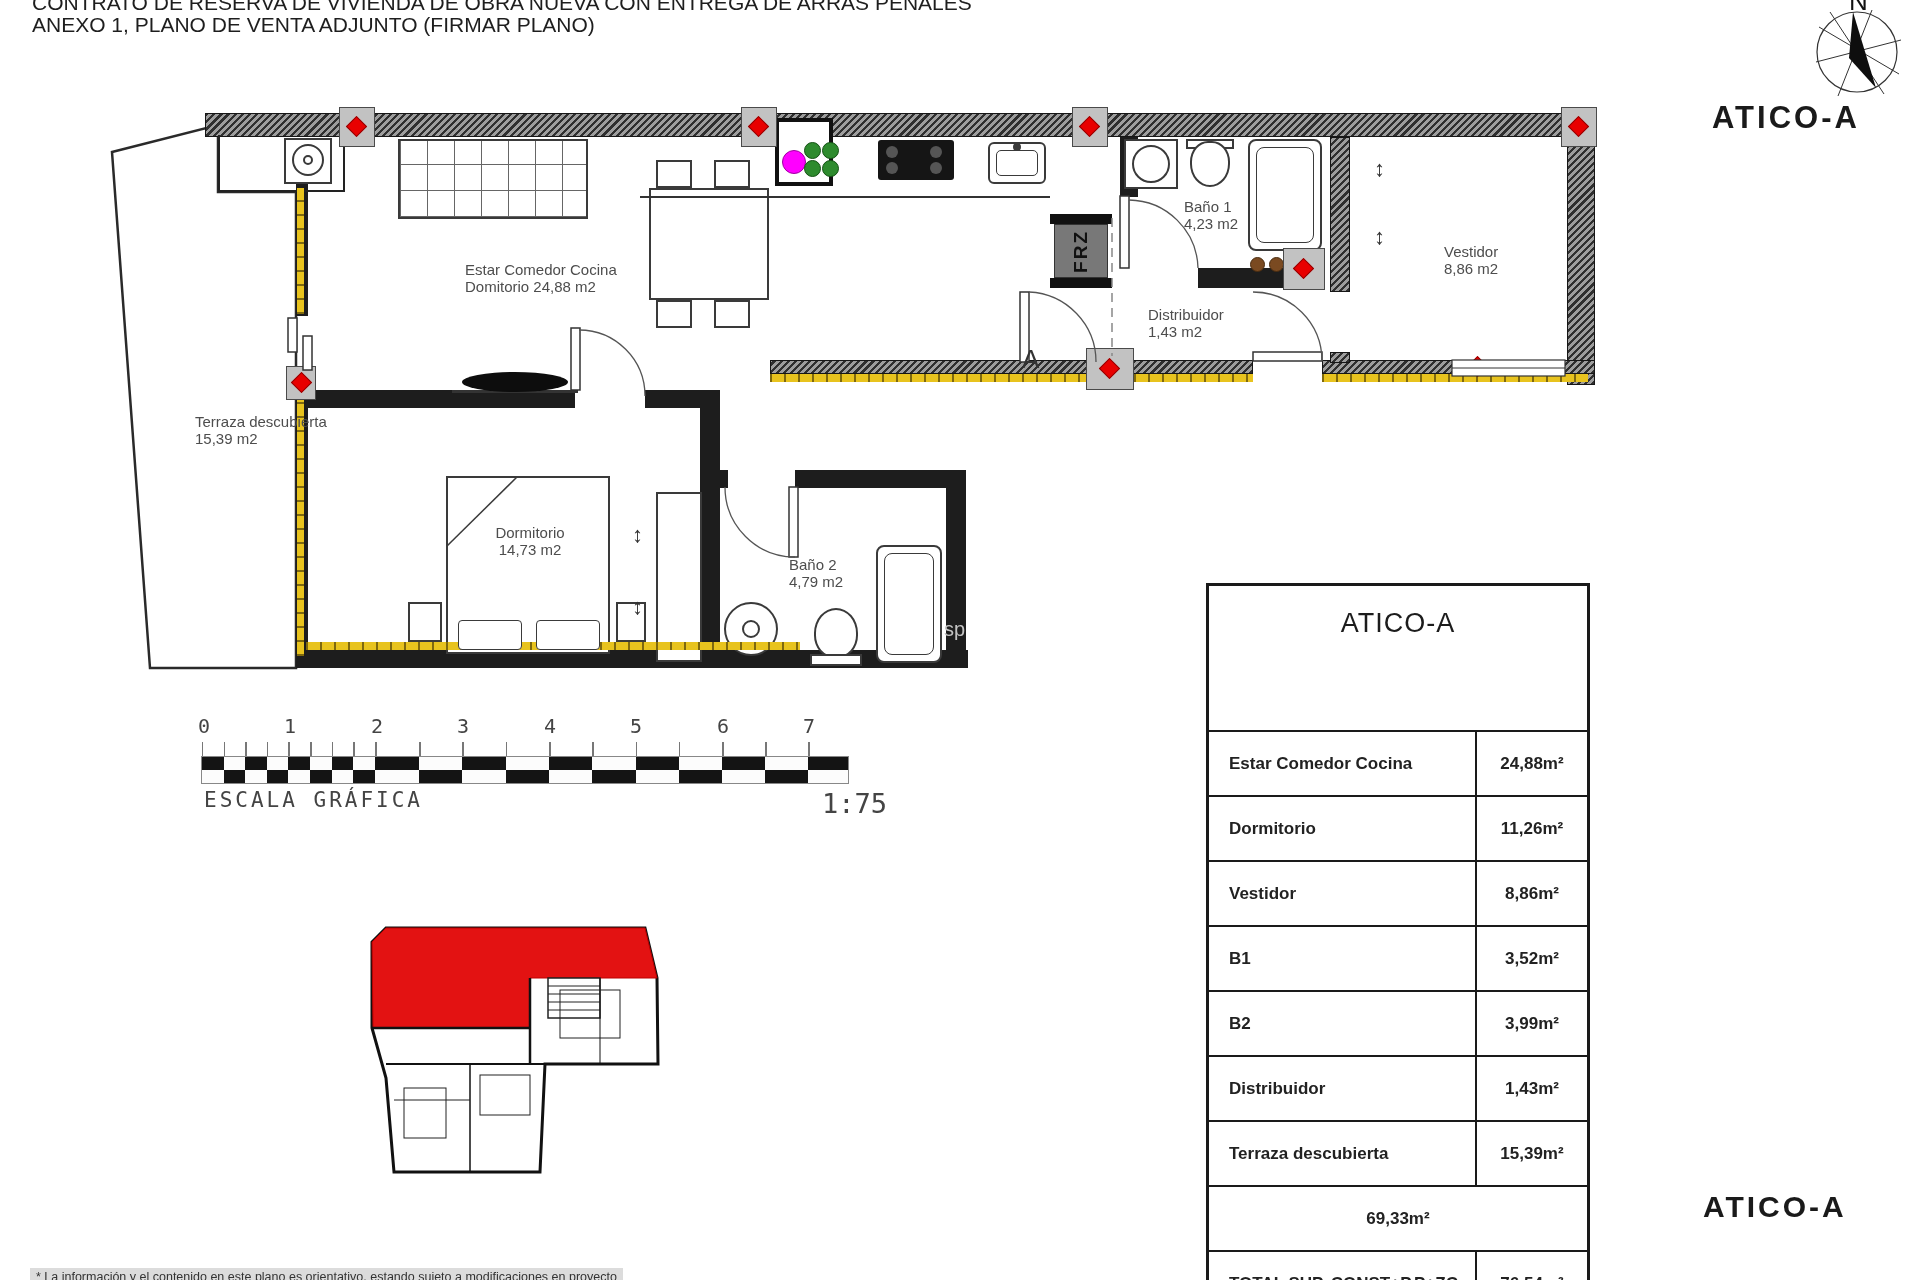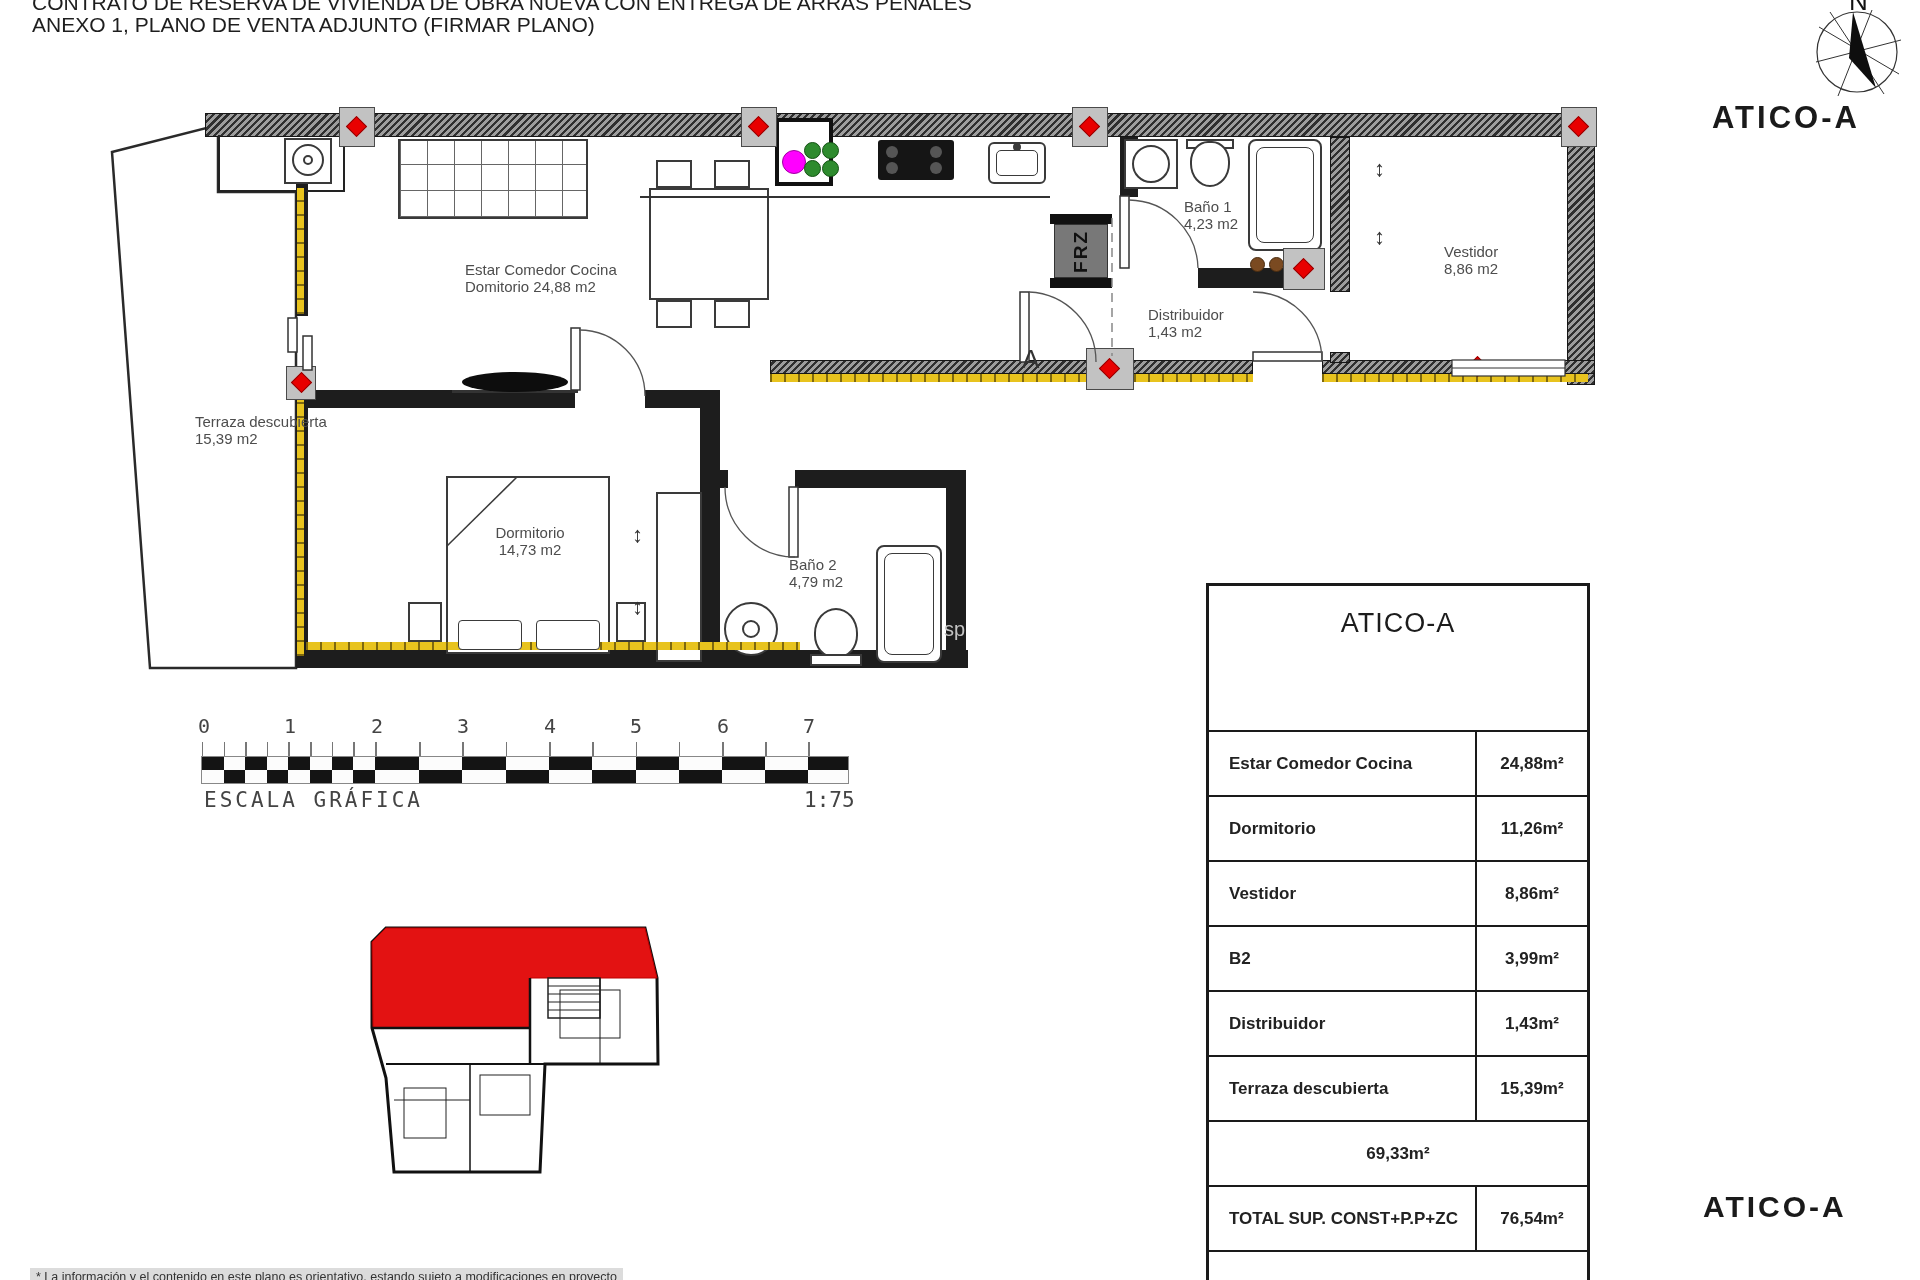--- a/index.html
+++ b/index.html
@@ -253,40 +253,44 @@
     <div class="ticknum scaletxt abs" style="left:711px;top:714px;">6</div>
     <div class="ticknum scaletxt abs" style="left:797px;top:714px;">7</div>
     <div class="abs" style="left:202px;top:742px;width:174px;height:14px;background:repeating-linear-gradient(90deg,#777 0 1.5px,transparent 1.5px 21.6px);"></div>
     <div class="abs" style="left:376px;top:742px;width:474px;height:14px;background:repeating-linear-gradient(90deg,#777 0 1.5px,transparent 1.5px 43.25px);"></div>
     <div class="abs" style="left:201px;top:756px;width:648px;height:28px;border:1px solid #888;box-sizing:border-box;"></div>
     <div class="abs" style="left:202px;top:757px;width:174px;height:13px;background:repeating-linear-gradient(90deg,#141414 0 21.6px,#fcfcfc 21.6px 43.25px);"></div>
     <div class="abs" style="left:376px;top:757px;width:472px;height:13px;background:repeating-linear-gradient(90deg,#141414 0 43.25px,#fcfcfc 43.25px 86.5px);"></div>
     <div class="abs" style="left:202px;top:770px;width:174px;height:13px;background:repeating-linear-gradient(90deg,#fcfcfc 0 21.6px,#141414 21.6px 43.25px);"></div>
     <div class="abs" style="left:376px;top:770px;width:472px;height:13px;background:repeating-linear-gradient(90deg,#fcfcfc 0 43.25px,#141414 43.25px 86.5px);"></div>
     <div class="scaletxt abs" style="left:204px;top:788px;font-size:21px;letter-spacing:3px;">ESCALA GRÁFICA</div>
-    <div class="scaletxt abs" style="left:804px;top:788px;font-size:21px;">1:75</div>
+    <div class="scaletxt abs" style="left:822px;top:788px;font-size:27px;">1:75</div>
   </div>
 
   <div id="suptable">
     <div class="thead">
       <div class="t1">ATICO-A</div>
     </div>
     <div class="trow">
         <div class="c1">Estar Comedor Cocina</div>
         <div class="c2">24,88m²</div>
       </div>
     <div class="trow">
         <div class="c1">Dormitorio</div>
         <div class="c2">11,26m²</div>
       </div>
     <div class="trow">
         <div class="c1">Vestidor</div>
         <div class="c2">8,86m²</div>
       </div>
     <div class="trow">
+        <div class="c1">B1</div>
+        <div class="c2">3,52m²</div>
+      </div>
+    <div class="trow">
         <div class="c1">B2</div>
         <div class="c2">3,99m²</div>
       </div>
     <div class="trow">
         <div class="c1">Distribuidor</div>
         <div class="c2">1,43m²</div>
       </div>
     <div class="trow">
         <div class="c1">Terraza descubierta</div>
         <div class="c2">15,39m²</div>

